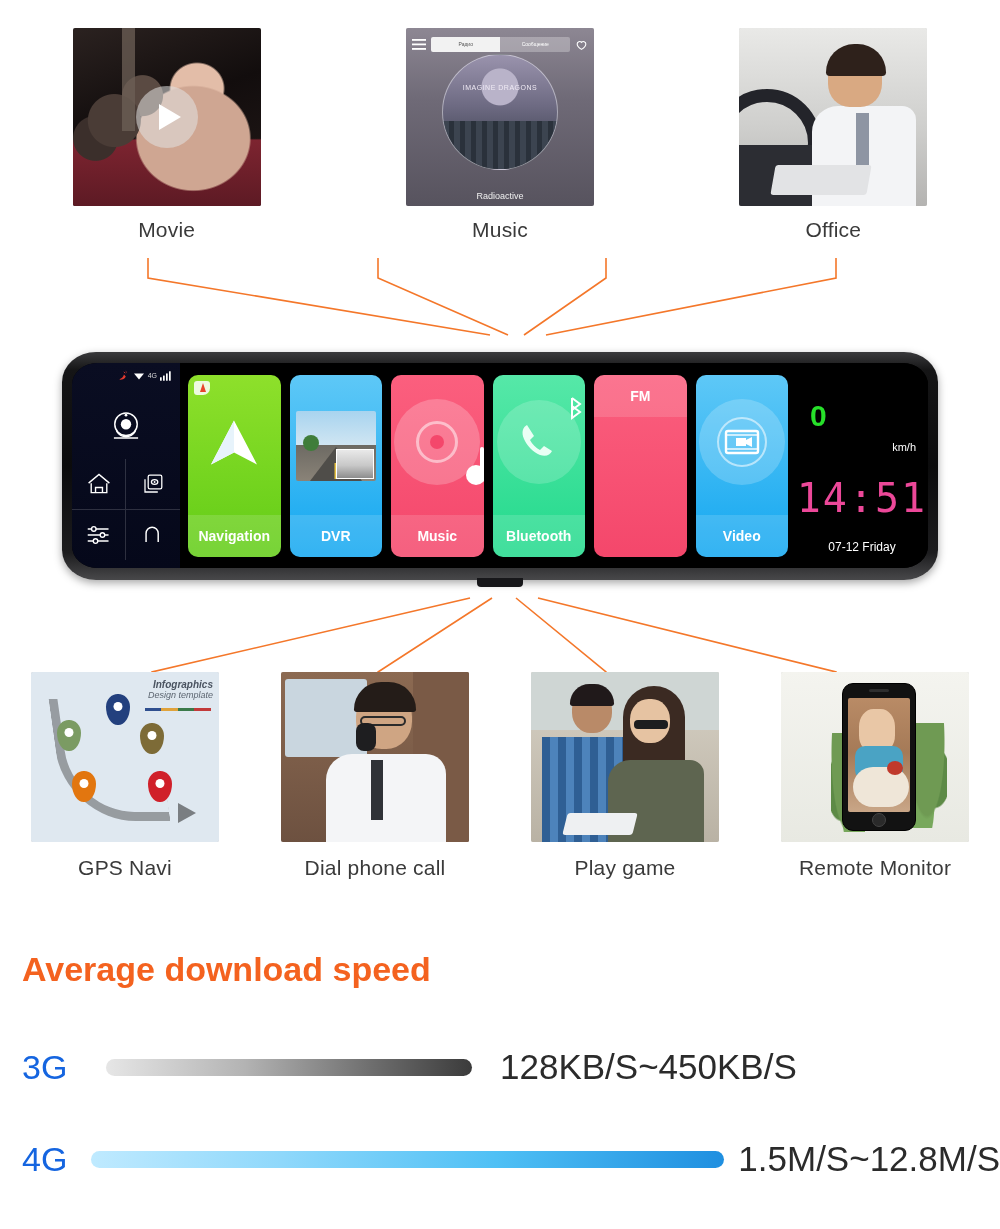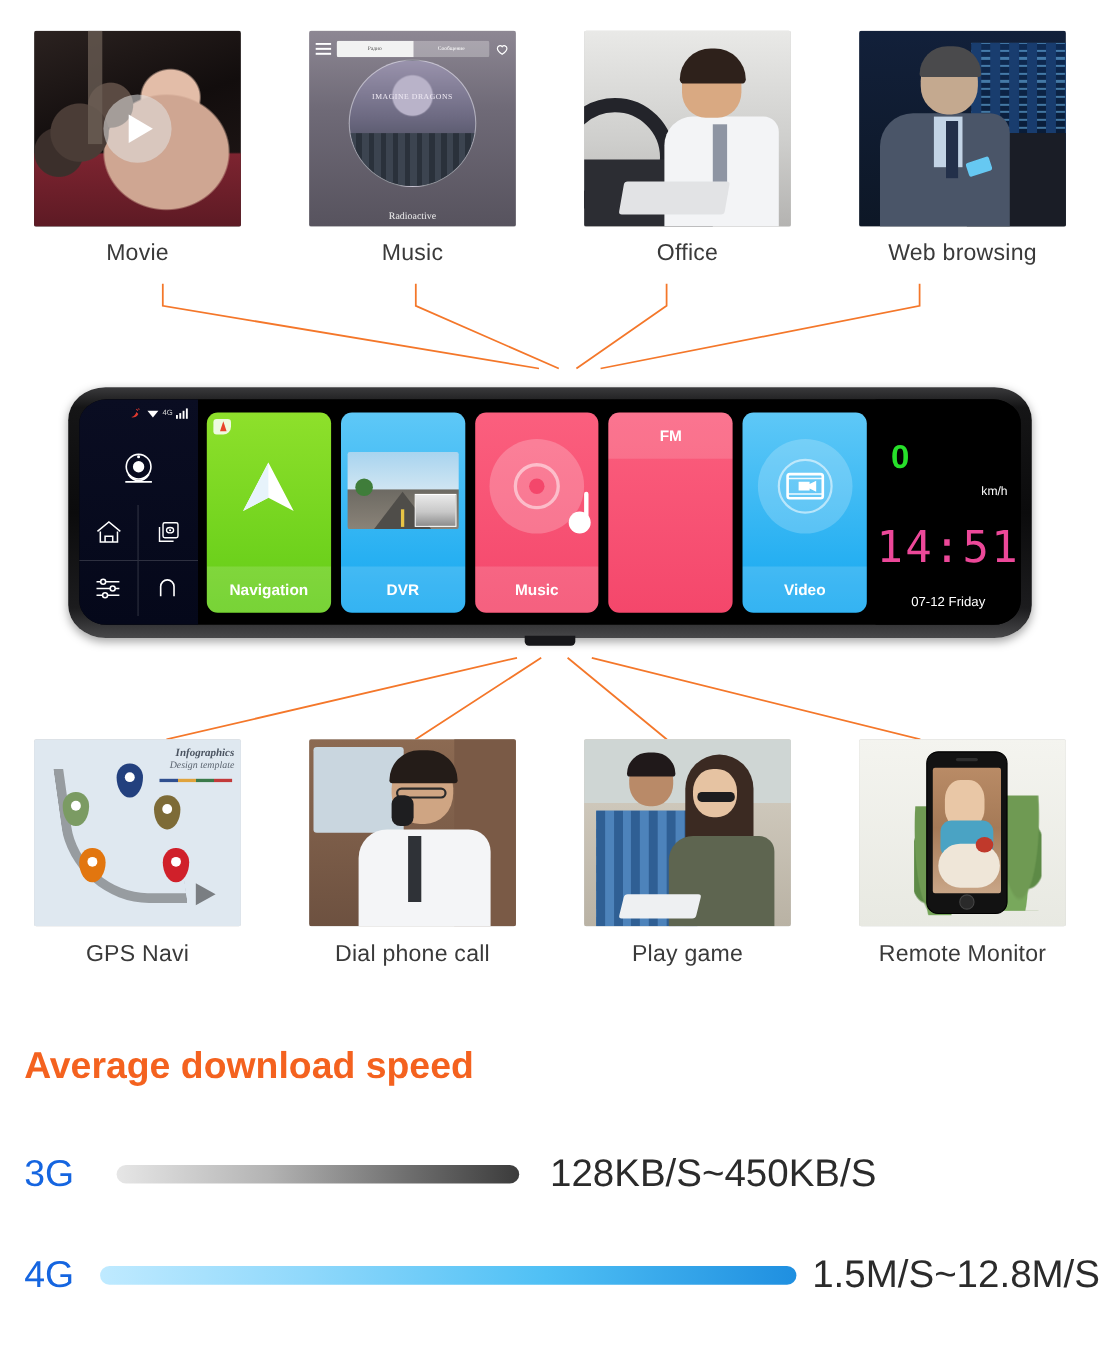--- a/index.html
+++ b/index.html
@@ -17,21 +17,20 @@
   .thumb-row.bottom { top: 672px; }
   .thumb-cell {
     flex: 1 1 25%;
     display: flex; flex-direction: column; align-items: center;
   }
   .thumb-img {
     width: 188px; height: 178px;
     border-radius: 2px;
     position: relative; overflow: hidden;
     background: #ccc;
-    font-family: Liberation Serif, serif;
   }
   .thumb-row.bottom .thumb-img { width: 188px; height: 170px; padding-left: 26px; }
   .thumb-label {
     margin-top: 12px;
     font-size: 21px; color: #3a3a3a; letter-spacing: .2px;
     white-space: nowrap;
   }
   .thumb-row.bottom .thumb-label { margin-top: 14px; font-size: 21px; }
 
   
@@ -354,35 +353,20 @@
         <div class="shirt"></div>
           <div class="tie"></div>
         <div class="head"></div>
           <div class="hair"></div>
           <div class="laptop"></div>
       </div>
     </div>
     <div class="thumb-label">Office</div>
   </div>
 
-  <div class="thumb-cell">
-    <div class="thumb-img">
-      <div class="sc sc-web">
-        <div class="city"></div>
-          <div class="interior"></div>
-        <div class="suit"></div>
-          <div class="shirt"></div>
-          <div class="tie"></div>
-        <div class="head"></div>
-          <div class="hair"></div>
-          <div class="phone"></div>
-      </div>
-    </div>
-    <div class="thumb-label">Web browsing</div>
-  </div>
 </div>
 
 <svg class="connectors">
   <g fill="none" stroke="#f4772a" stroke-width="1.6">
 
     <path d="M148 258 L148 278 L490 335"></path>
     <path d="M378 258 L378 278 L508 335"></path>
     <path d="M606 258 L606 278 L524 335"></path>
     <path d="M836 258 L836 278 L546 335"></path>
 
@@ -486,20 +470,33 @@
         <div class="art">
           <div class="disc">
             <div class="rings"></div>
               <div class="hub"></div>
               <div class="note"></div>
           </div>
         </div>
         <div class="cap">Music</div>
       </div>
 
+      <div class="tile t-bt">
+        <div class="art">
+          <div class="bt-circle">
+            <svg width="56" height="56" viewBox="0 0 56 56" style="position:absolute;left:50%;top:50%;transform:translate(-50%,-50%)">
+              <path d="M16 11c-4 2-6 7-3 14 3 7 9 13 16 16 6 2 10 0 12-4l-8-5-4 4c-4-2-8-6-10-10l4-4z" fill="#eafff5"></path>
+            </svg>
+            <svg width="20" height="24" viewBox="0 0 20 24" style="position:absolute;right:-4px;top:-4px">
+              <path d="M7 2 L15 8 L7 14 L7 2 M7 10 L15 16 L7 22 L7 10" fill="none" stroke="#ffffff" stroke-width="2"></path>
+            </svg>
+          </div>
+        </div>
+        <div class="cap">Bluetooth</div>
+      </div>
 
       <div class="tile t-fm">
         <div class="cap">FM</div>
       </div>
 
       <div class="tile t-video">
         <div class="art">
           <div class="vid-circle">
             <svg width="56" height="56" viewBox="0 0 56 56" style="position:absolute;left:50%;top:50%;transform:translate(-50%,-50%)">
               <circle cx="28" cy="28" r="24" fill="none" stroke="rgba(255,255,255,.55)" stroke-width="2"></circle>

